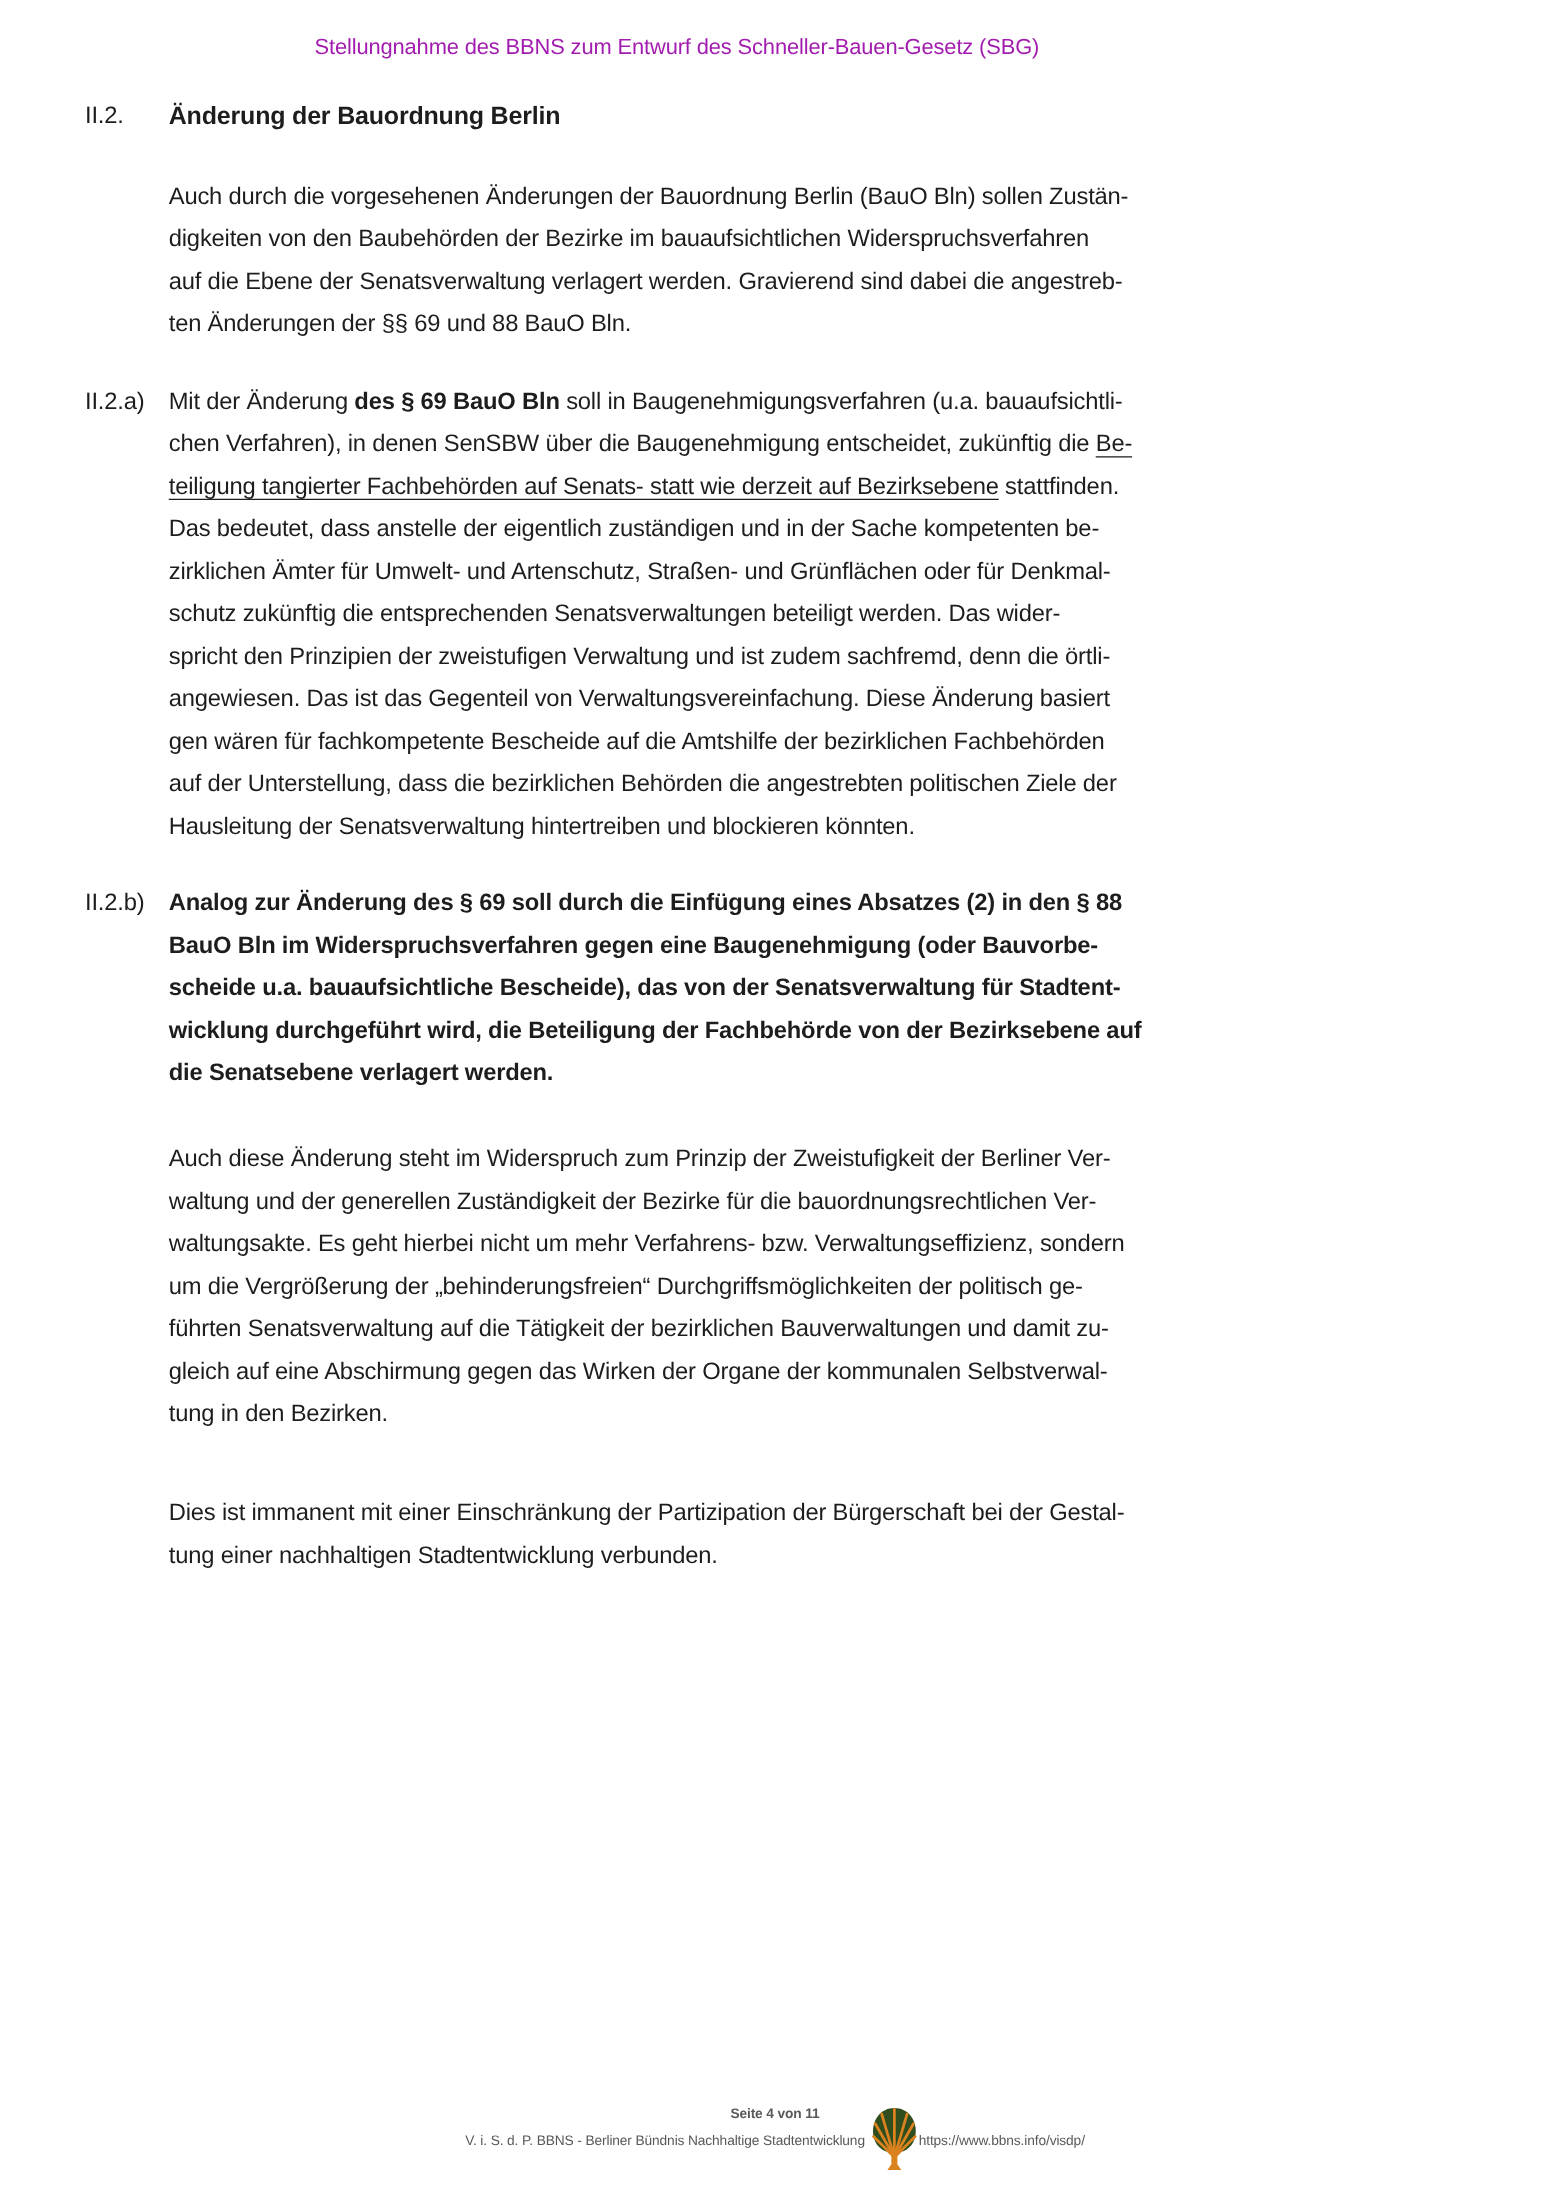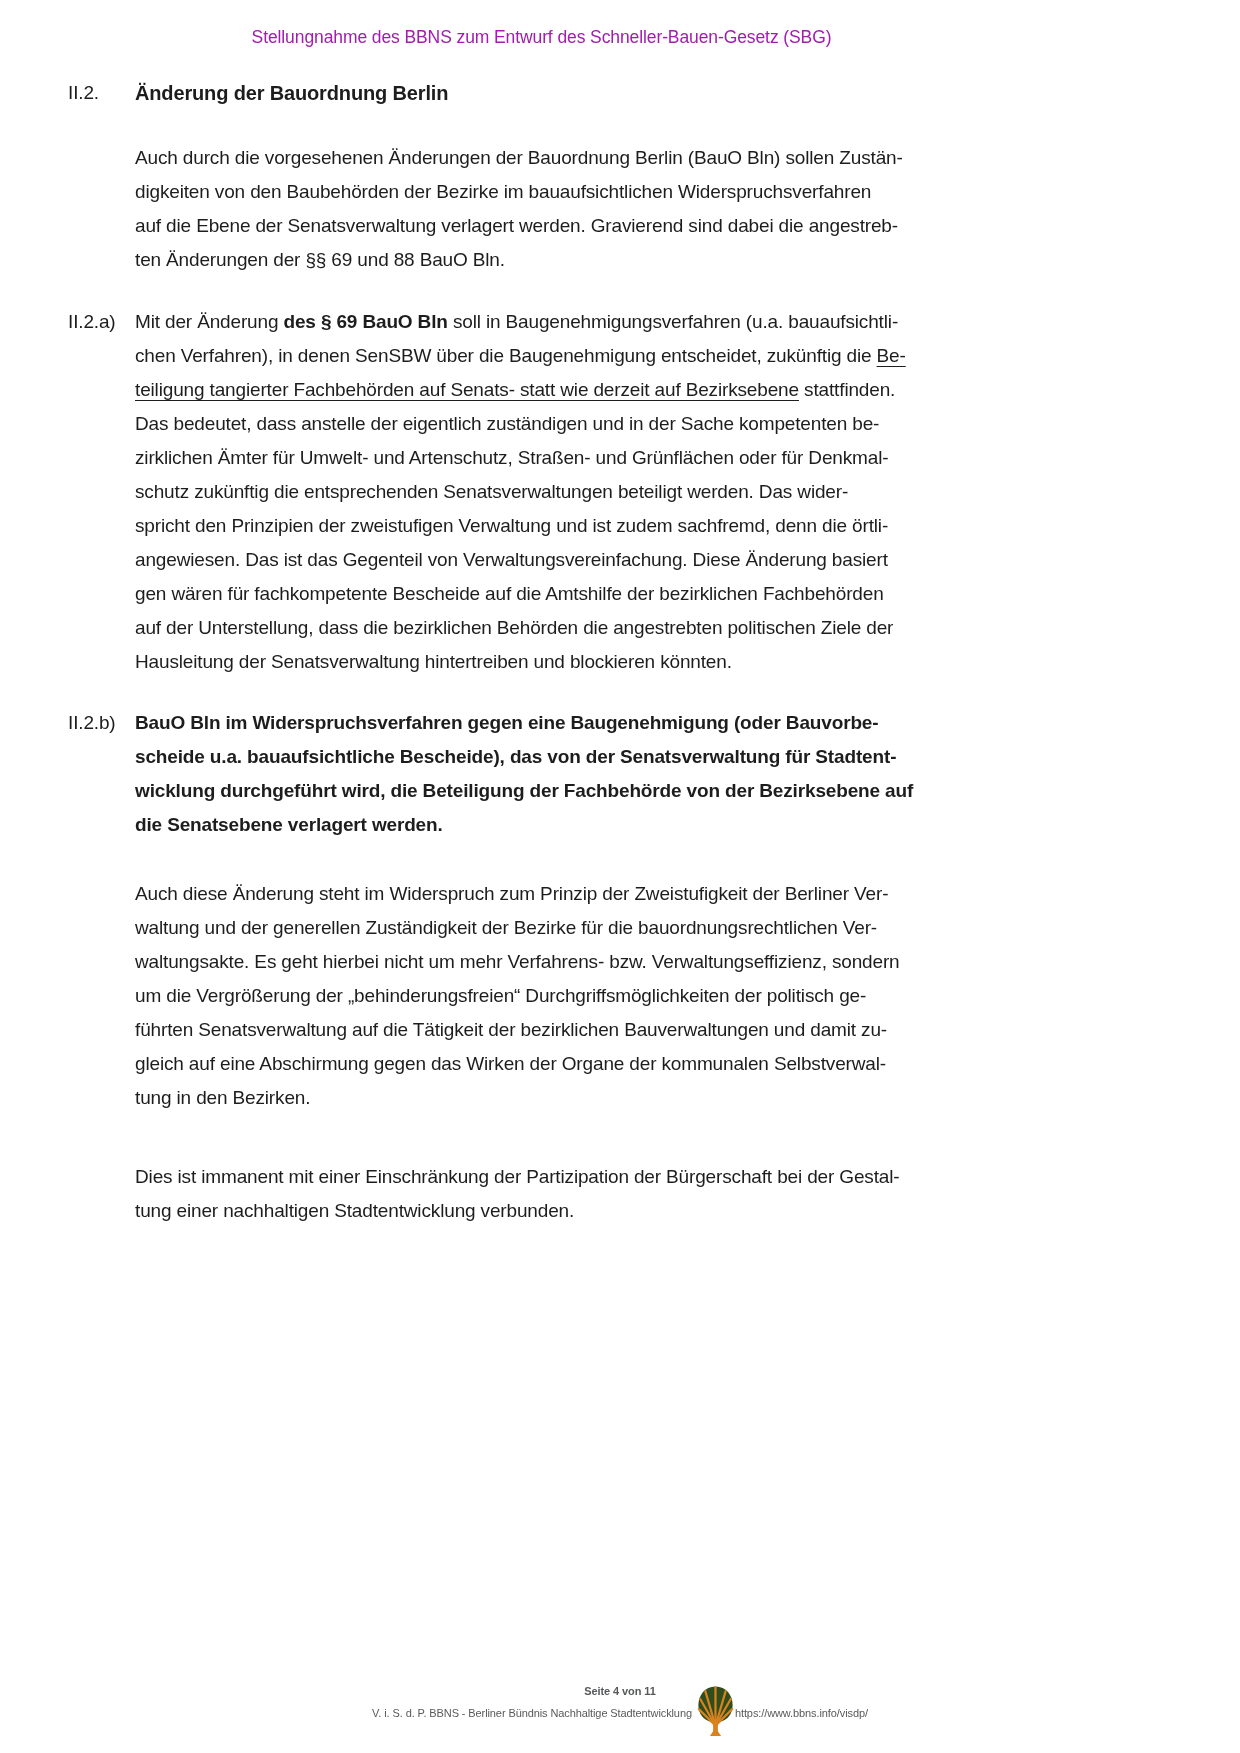--- a/index.html
+++ b/index.html
@@ -89,20 +89,21 @@
             <div class="line"><span class="run">spricht den Prinzipien der zweistufigen Verwaltung und ist zudem sachfremd, denn die örtli-</span></div>
             <div class="line"><span class="run">angewiesen. Das ist das Gegenteil von Verwaltungsvereinfachung. Diese Änderung basiert</span></div>
             <div class="line"><span class="run">gen wären für fachkompetente Bescheide auf die Amtshilfe der bezirklichen Fachbehörden</span></div>
             <div class="line"><span class="run">auf der Unterstellung, dass die bezirklichen Behörden die angestrebten politischen Ziele der</span></div>
             <div class="line"><span class="run">Hausleitung der Senatsverwaltung hintertreiben und blockieren könnten.</span></div>
           </div>
         </div>
         <div class="block">
           <span class="label">II.2.b)</span>
           <div class="lines">
+            <div class="line"><span class="run b">Analog zur Änderung des § 69 soll durch die Einfügung eines Absatzes (2) in den § 88</span></div>
             <div class="line"><span class="run b">BauO Bln im Widerspruchsverfahren gegen eine Baugenehmigung (oder Bauvorbe-</span></div>
             <div class="line"><span class="run b">scheide u.a. bauaufsichtliche Bescheide), das von der Senatsverwaltung für Stadtent-</span></div>
             <div class="line"><span class="run b">wicklung durchgeführt wird, die Beteiligung der Fachbehörde von der Bezirksebene auf</span></div>
             <div class="line"><span class="run b">die Senatsebene verlagert werden.</span></div>
           </div>
         </div>
         <div class="block">
           <span class="label"></span>
           <div class="lines">
             <div class="line"><span class="run">Auch diese Änderung steht im Widerspruch zum Prinzip der Zweistufigkeit der Berliner Ver-</span></div>

